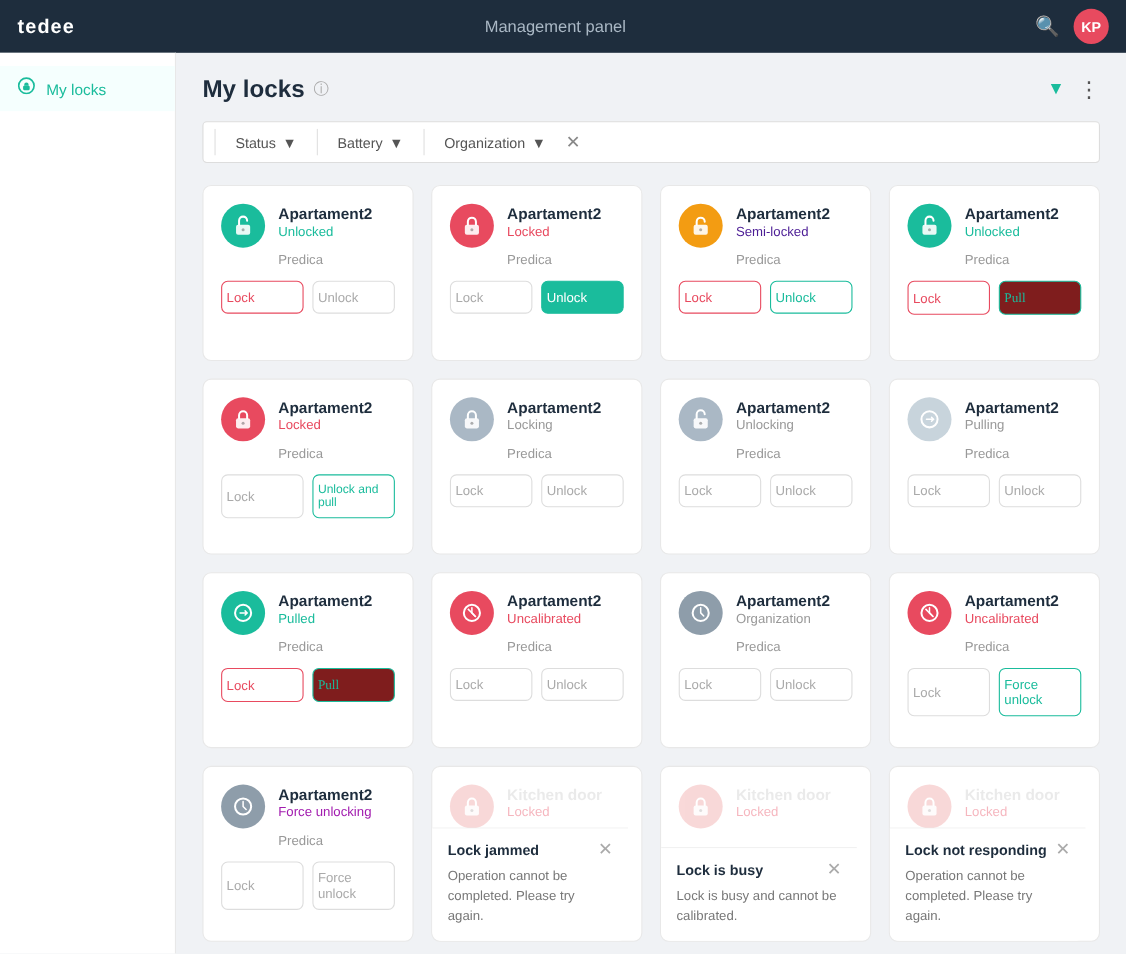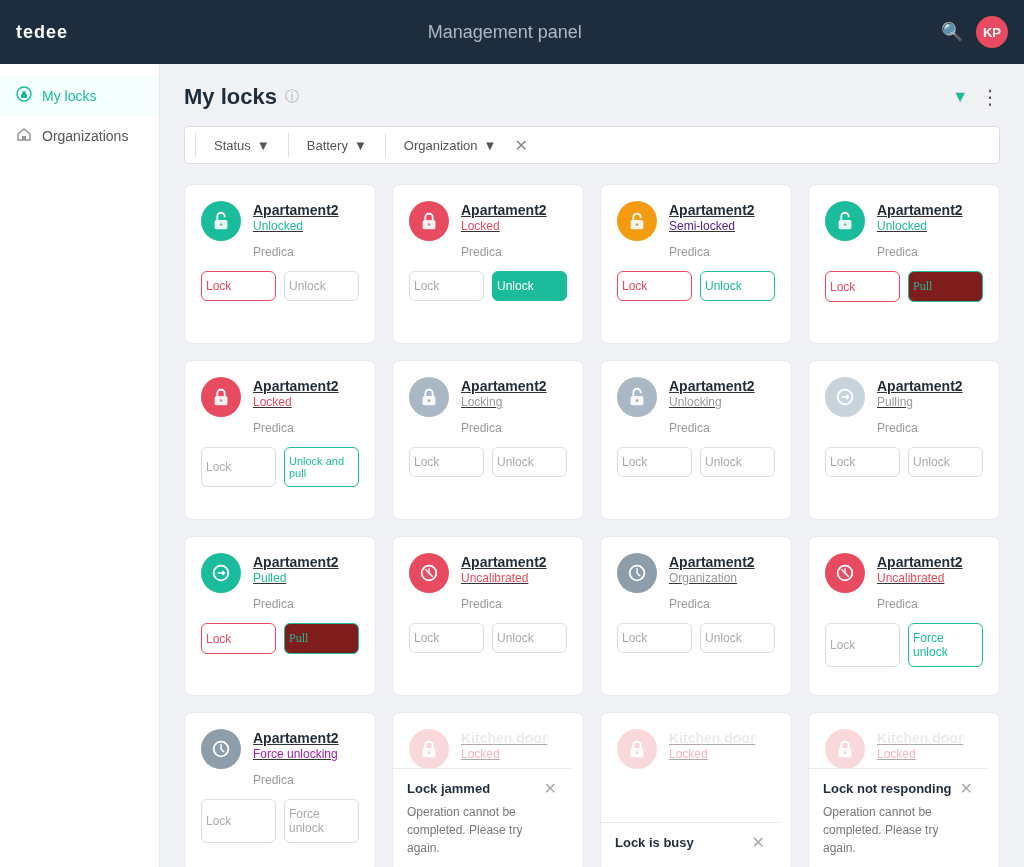--- a/index.html
+++ b/index.html
@@ -1,35 +1,35 @@
 <!DOCTYPE html>
 <html><head>
   <meta charset="utf-8">
   <style>
     * { box-sizing: border-box; margin: 0; padding: 0; }
     body { font-family: -apple-system, BlinkMacSystemFont, 'Segoe UI', sans-serif; background: #f0f2f5; color: #333; }
 
     
     .topnav {
       background: #1e2d3d;
-      height: 64px;
+      height: 48px;
       display: flex;
       align-items: center;
       padding: 0 16px;
       justify-content: space-between;
     }
     .topnav-logo {
       color: white;
       font-size: 18px;
       font-weight: 700;
       letter-spacing: 1px;
     }
     .topnav-title {
       color: #aab8c5;
-      font-size: 18px;
+      font-size: 15px;
     }
     .topnav-right {
       display: flex;
       align-items: center;
       gap: 12px;
     }
     .topnav-search {
       color: #aab8c5;
       font-size: 18px;
       cursor: pointer;
@@ -160,21 +160,20 @@
       padding: 16px;
       border: 1px solid #e8e8e8;
       position: relative;
       min-height: 160px;
     }
     .lock-card-header {
       display: flex;
       align-items: flex-start;
       gap: 12px;
       margin-bottom: 4px;
-      text-decoration: underline;
     }
     .lock-icon-circle {
       width: 40px;
       height: 40px;
       border-radius: 50%;
       display: flex;
       align-items: center;
       justify-content: center;
       flex-shrink: 0;
       font-size: 18px;
@@ -328,29 +327,20 @@
     <div class="sidebar-item active">
       <span class="sidebar-icon">
         <svg width="16" height="16" viewBox="0 0 16 16" fill="none">
           <circle cx="8" cy="8" r="7" stroke="#1abc9c" stroke-width="1.5"></circle>
           <path d="M8 5a2 2 0 0 0-2 2v1h4V7a2 2 0 0 0-2-2z" fill="#1abc9c"></path>
           <rect x="5" y="8" width="6" height="4" rx="1" fill="#1abc9c"></rect>
         </svg>
       </span>
       <span>My locks</span>
     </div>
-    <div class="sidebar-item">
-      <span class="sidebar-icon">
-        <svg width="16" height="16" viewBox="0 0 16 16" fill="none">
-          <path d="M2 8l6-5 6 5v6H2V8z" stroke="#999" stroke-width="1.5" fill="none"></path>
-          <rect x="6" y="10" width="4" height="4" fill="#999"></rect>
-        </svg>
-      </span>
-      <span>Organizations</span>
-    </div>
   </aside>
 
   <main class="main">
     <div class="page-header">
       <div class="page-title-row">
         <h1 class="page-title">My locks</h1>
         <span style="color:#aaa; font-size:14px;">ⓘ</span>
       </div>
       <div class="page-header-icons">
         <span style="color:#1abc9c; font-size:16px;">▼</span>
@@ -715,20 +705,21 @@
         </div>
       </div>
       <div class="lock-org"></div>
 
     </div>
     <div class="toast">
       <div class="toast-header">
         <span class="toast-title">Lock is busy</span>
         <span class="toast-close">✕</span>
       </div>
+      <div class="toast-body">Lock is busy and cannot be calibrated.</div>
     </div>
   </div>
         <div class="lock-card dimmed">
     <div style="opacity:0.4;">
       <div class="lock-card-header">
         <div class="lock-icon-circle ic-pink">
           <svg class="icon-svg" viewBox="0 0 24 24" fill="none">
                   <rect x="5" y="11" width="14" height="10" rx="2" fill="white" opacity="0.9"></rect>
                   <path d="M8 11V8a4 4 0 0 1 8 0v3" stroke="white" stroke-width="2" stroke-linecap="round" fill="none"></path>
                   <circle cx="12" cy="16" r="1.5" fill="rgba(0,0,0,0.3)"></circle>

